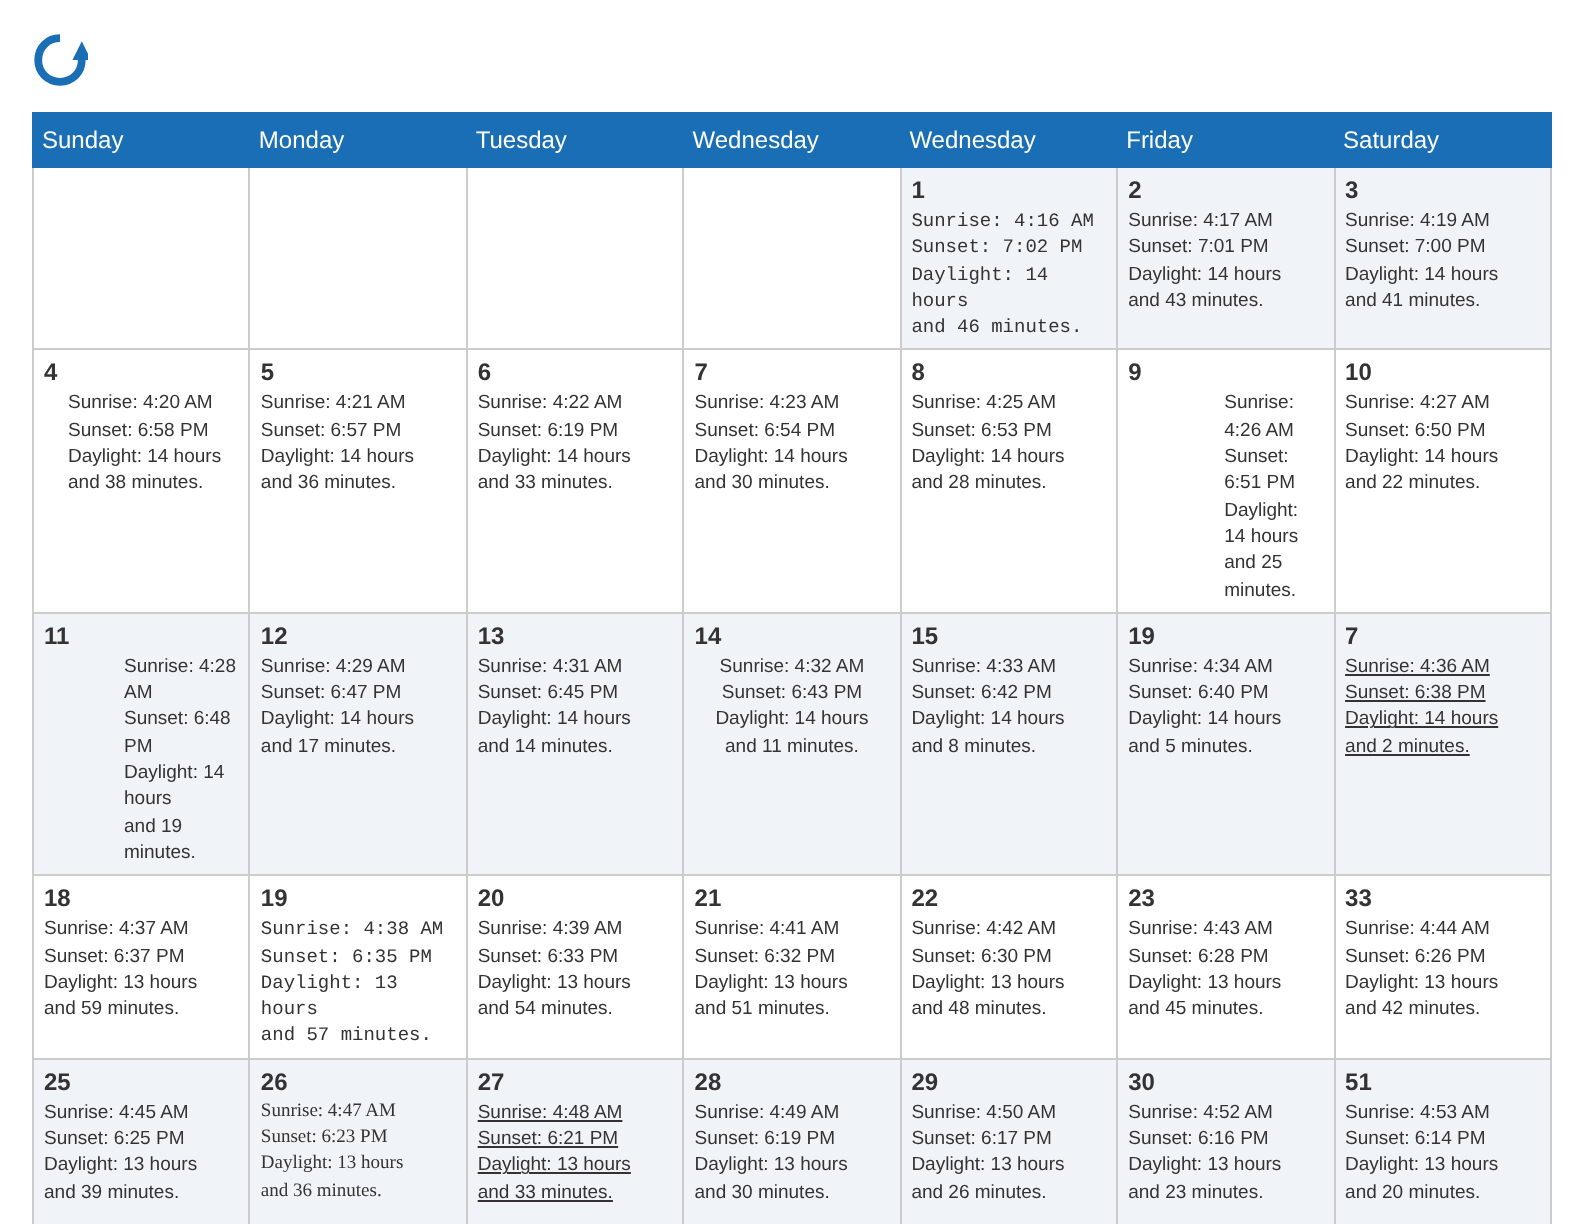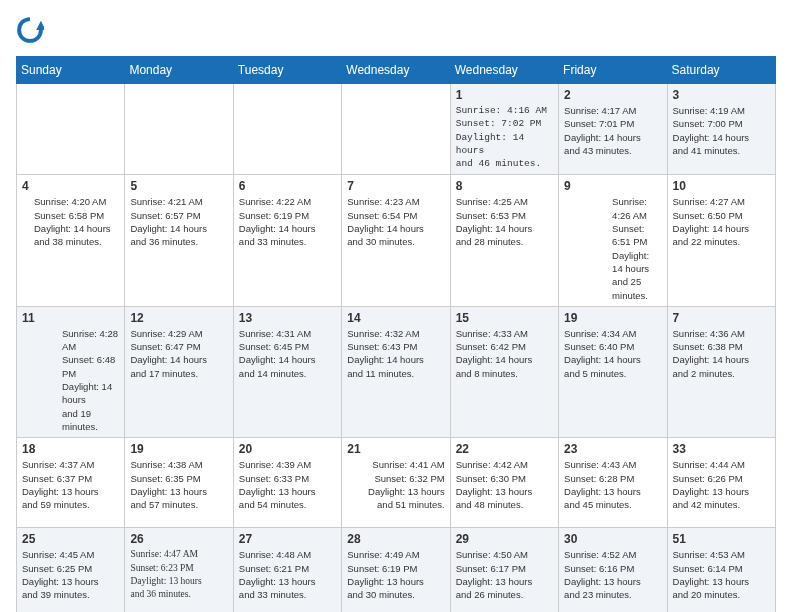--- a/index.html
+++ b/index.html
@@ -218,72 +218,72 @@
         </td>
         <td>
           <span class="day-number">13</span>
           <div class="day-info" style="white-space: pre-line;">Sunrise: 4:31 AM
 Sunset: 6:45 PM
 Daylight: 14 hours
 and 14 minutes.</div>
         </td>
         <td>
           <span class="day-number">14</span>
-          <div class="day-info" style="white-space: pre-line;">Sunrise: 4:32 AM
+          <div class="day-info" style="white-space: pre-line; text-align: center;">Sunrise: 4:32 AM
 Sunset: 6:43 PM
 Daylight: 14 hours
 and 11 minutes.</div>
         </td>
         <td>
           <span class="day-number">15</span>
           <div class="day-info" style="white-space: pre-line;">Sunrise: 4:33 AM
 Sunset: 6:42 PM
 Daylight: 14 hours
 and 8 minutes.</div>
         </td>
         <td>
           <span class="day-number">19</span>
           <div class="day-info" style="white-space: pre-line;">Sunrise: 4:34 AM
 Sunset: 6:40 PM
 Daylight: 14 hours
 and 5 minutes.</div>
         </td>
         <td>
           <span class="day-number">7</span>
-          <div class="day-info" style="white-space: pre-line;">Sunrise: 4:36 AM
+          <div class="day-info" style="white-space: pre-line; text-decoration: underline;">Sunrise: 4:36 AM
 Sunset: 6:38 PM
 Daylight: 14 hours
 and 2 minutes.</div>
         </td>
       </tr>
       <tr>
         <td>
           <span class="day-number">18</span>
           <div class="day-info" style="white-space: pre-line;">Sunrise: 4:37 AM
 Sunset: 6:37 PM
 Daylight: 13 hours
 and 59 minutes.</div>
         </td>
         <td>
           <span class="day-number">19</span>
-          <div class="day-info" style="white-space: pre-line;">Sunrise: 4:38 AM
+          <div class="day-info" style="white-space: pre-line; font-family: Liberation Mono, monospace;">Sunrise: 4:38 AM
 Sunset: 6:35 PM
 Daylight: 13 hours
 and 57 minutes.</div>
         </td>
         <td>
           <span class="day-number">20</span>
           <div class="day-info" style="white-space: pre-line;">Sunrise: 4:39 AM
 Sunset: 6:33 PM
 Daylight: 13 hours
 and 54 minutes.</div>
         </td>
         <td>
           <span class="day-number">21</span>
-          <div class="day-info" style="white-space: pre-line; text-align: right;">Sunrise: 4:41 AM
+          <div class="day-info" style="white-space: pre-line;">Sunrise: 4:41 AM
 Sunset: 6:32 PM
 Daylight: 13 hours
 and 51 minutes.</div>
         </td>
         <td>
           <span class="day-number">22</span>
           <div class="day-info" style="white-space: pre-line;">Sunrise: 4:42 AM
 Sunset: 6:30 PM
 Daylight: 13 hours
 and 48 minutes.</div>
@@ -313,21 +313,21 @@
         </td>
         <td>
           <span class="day-number">26</span>
           <div class="day-info" style="white-space: pre-line; font-family: Liberation Serif, serif;">Sunrise: 4:47 AM
 Sunset: 6:23 PM
 Daylight: 13 hours
 and 36 minutes.</div>
         </td>
         <td>
           <span class="day-number">27</span>
-          <div class="day-info" style="white-space: pre-line;">Sunrise: 4:48 AM
+          <div class="day-info" style="white-space: pre-line; text-decoration: underline;">Sunrise: 4:48 AM
 Sunset: 6:21 PM
 Daylight: 13 hours
 and 33 minutes.</div>
         </td>
         <td>
           <span class="day-number">28</span>
           <div class="day-info" style="white-space: pre-line;">Sunrise: 4:49 AM
 Sunset: 6:19 PM
 Daylight: 13 hours
 and 30 minutes.</div>

